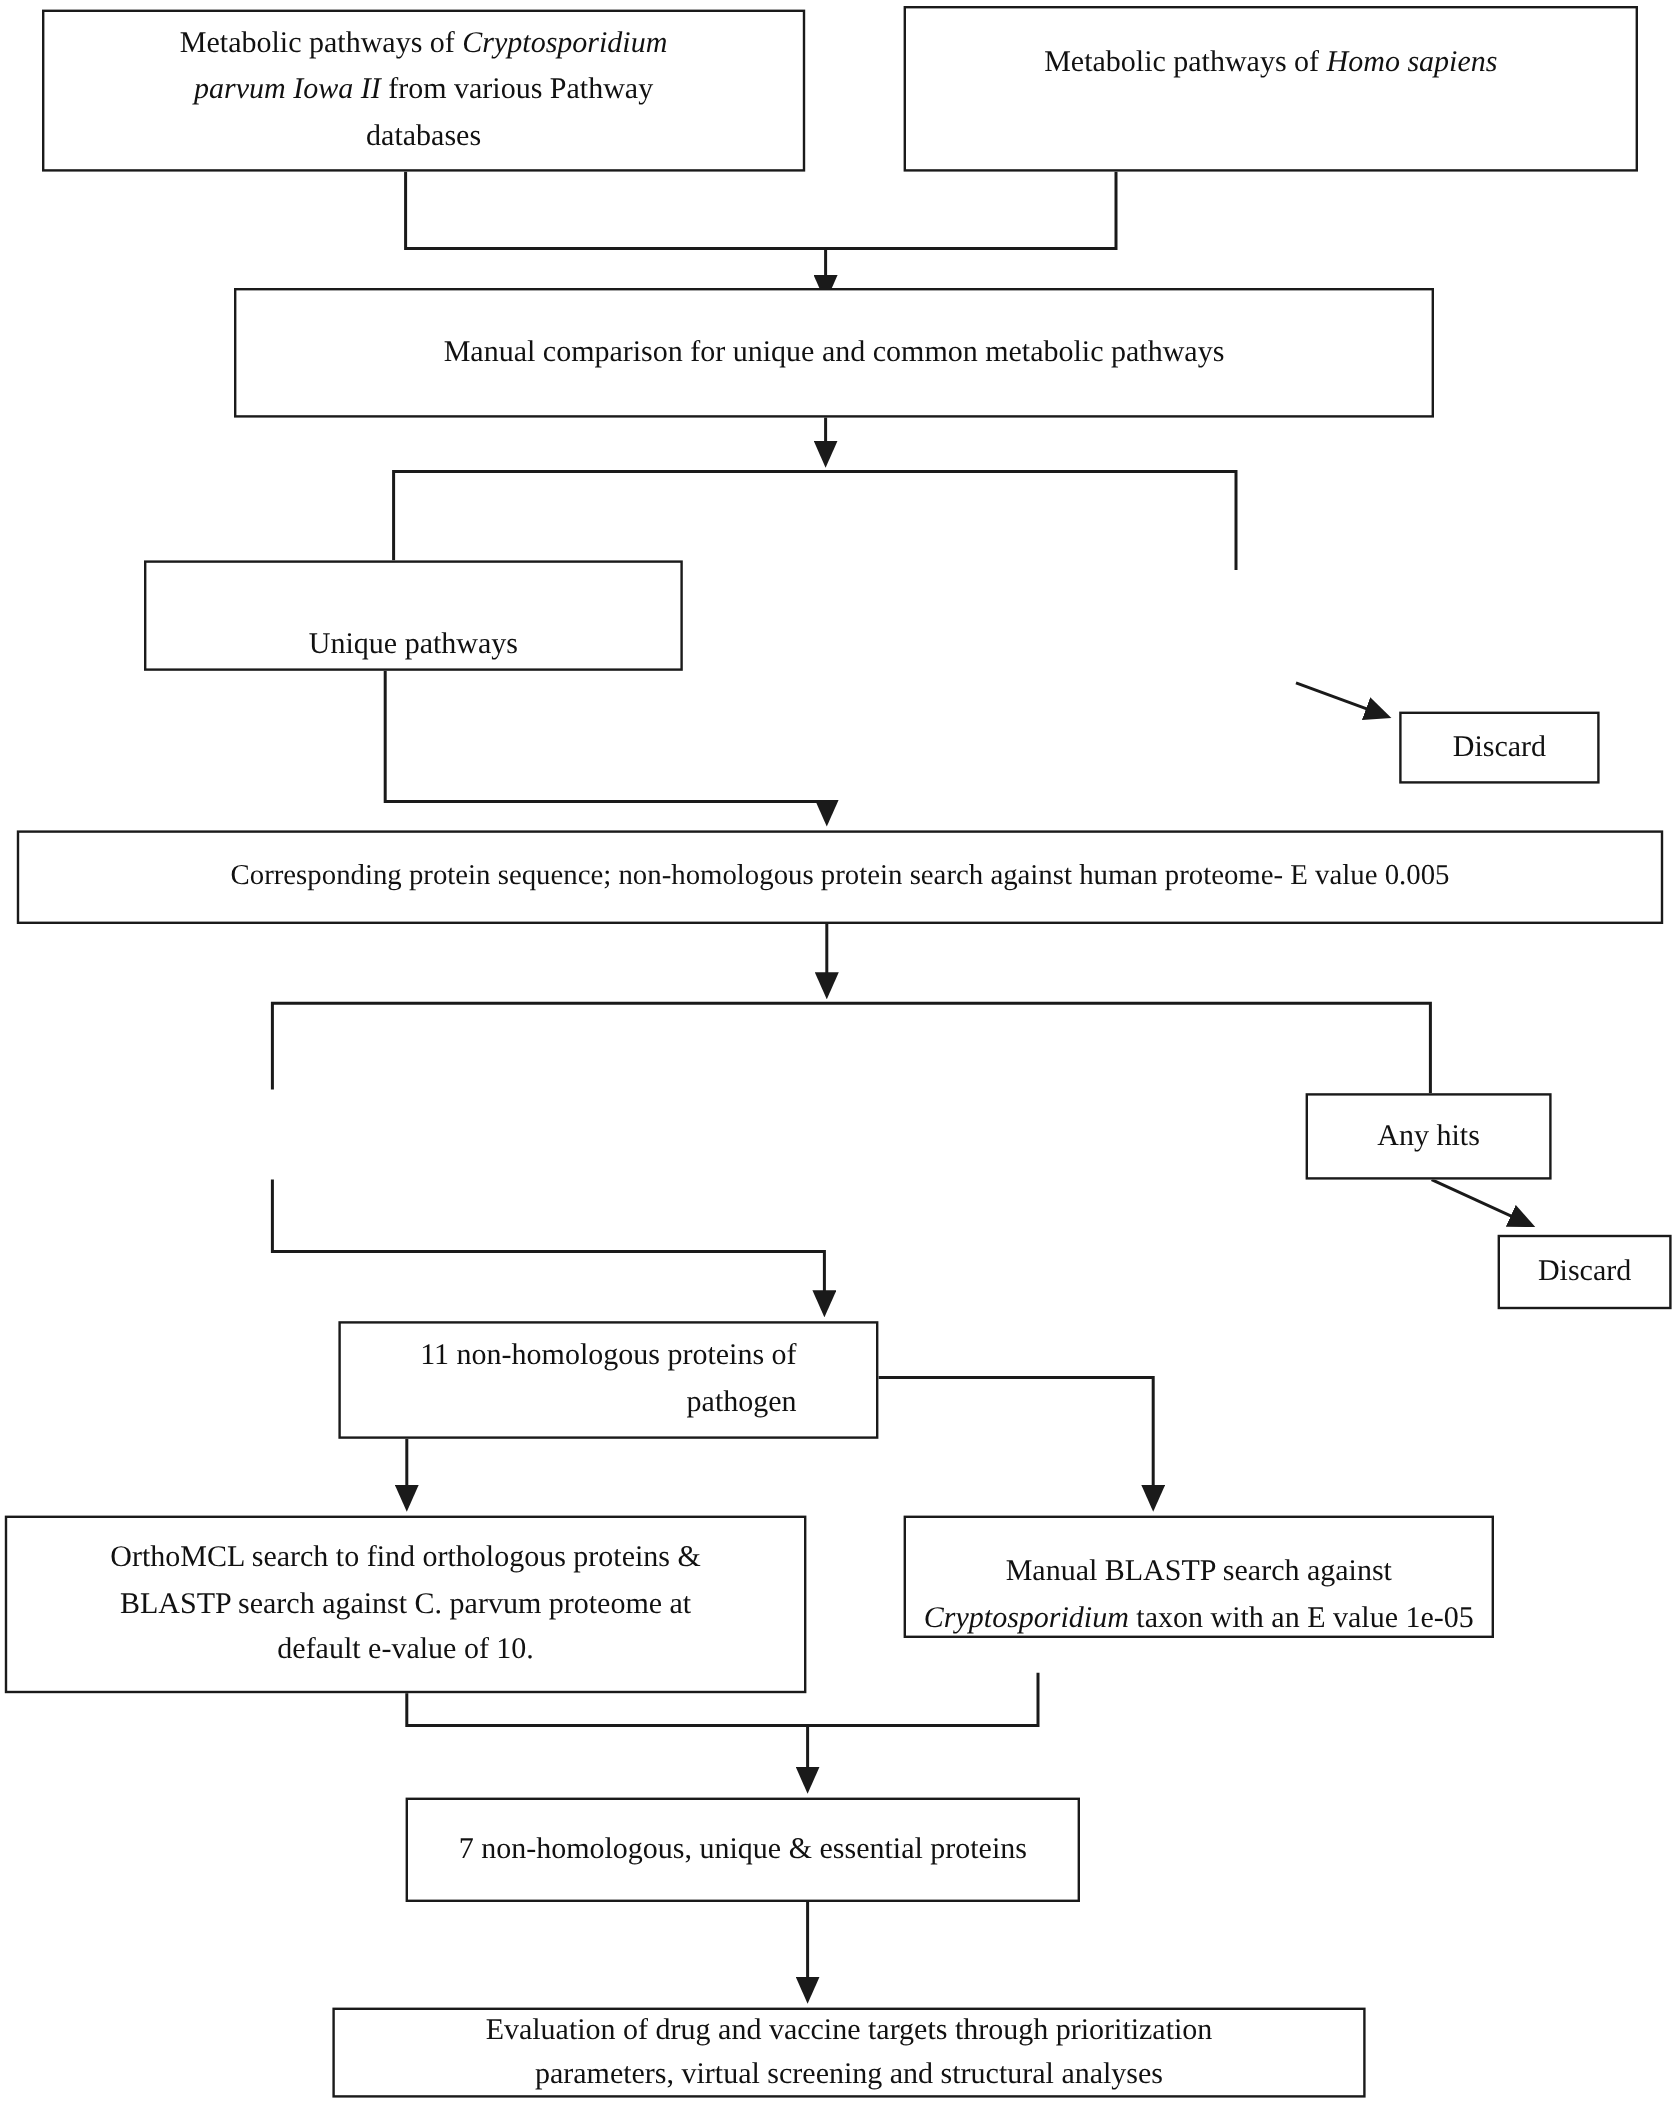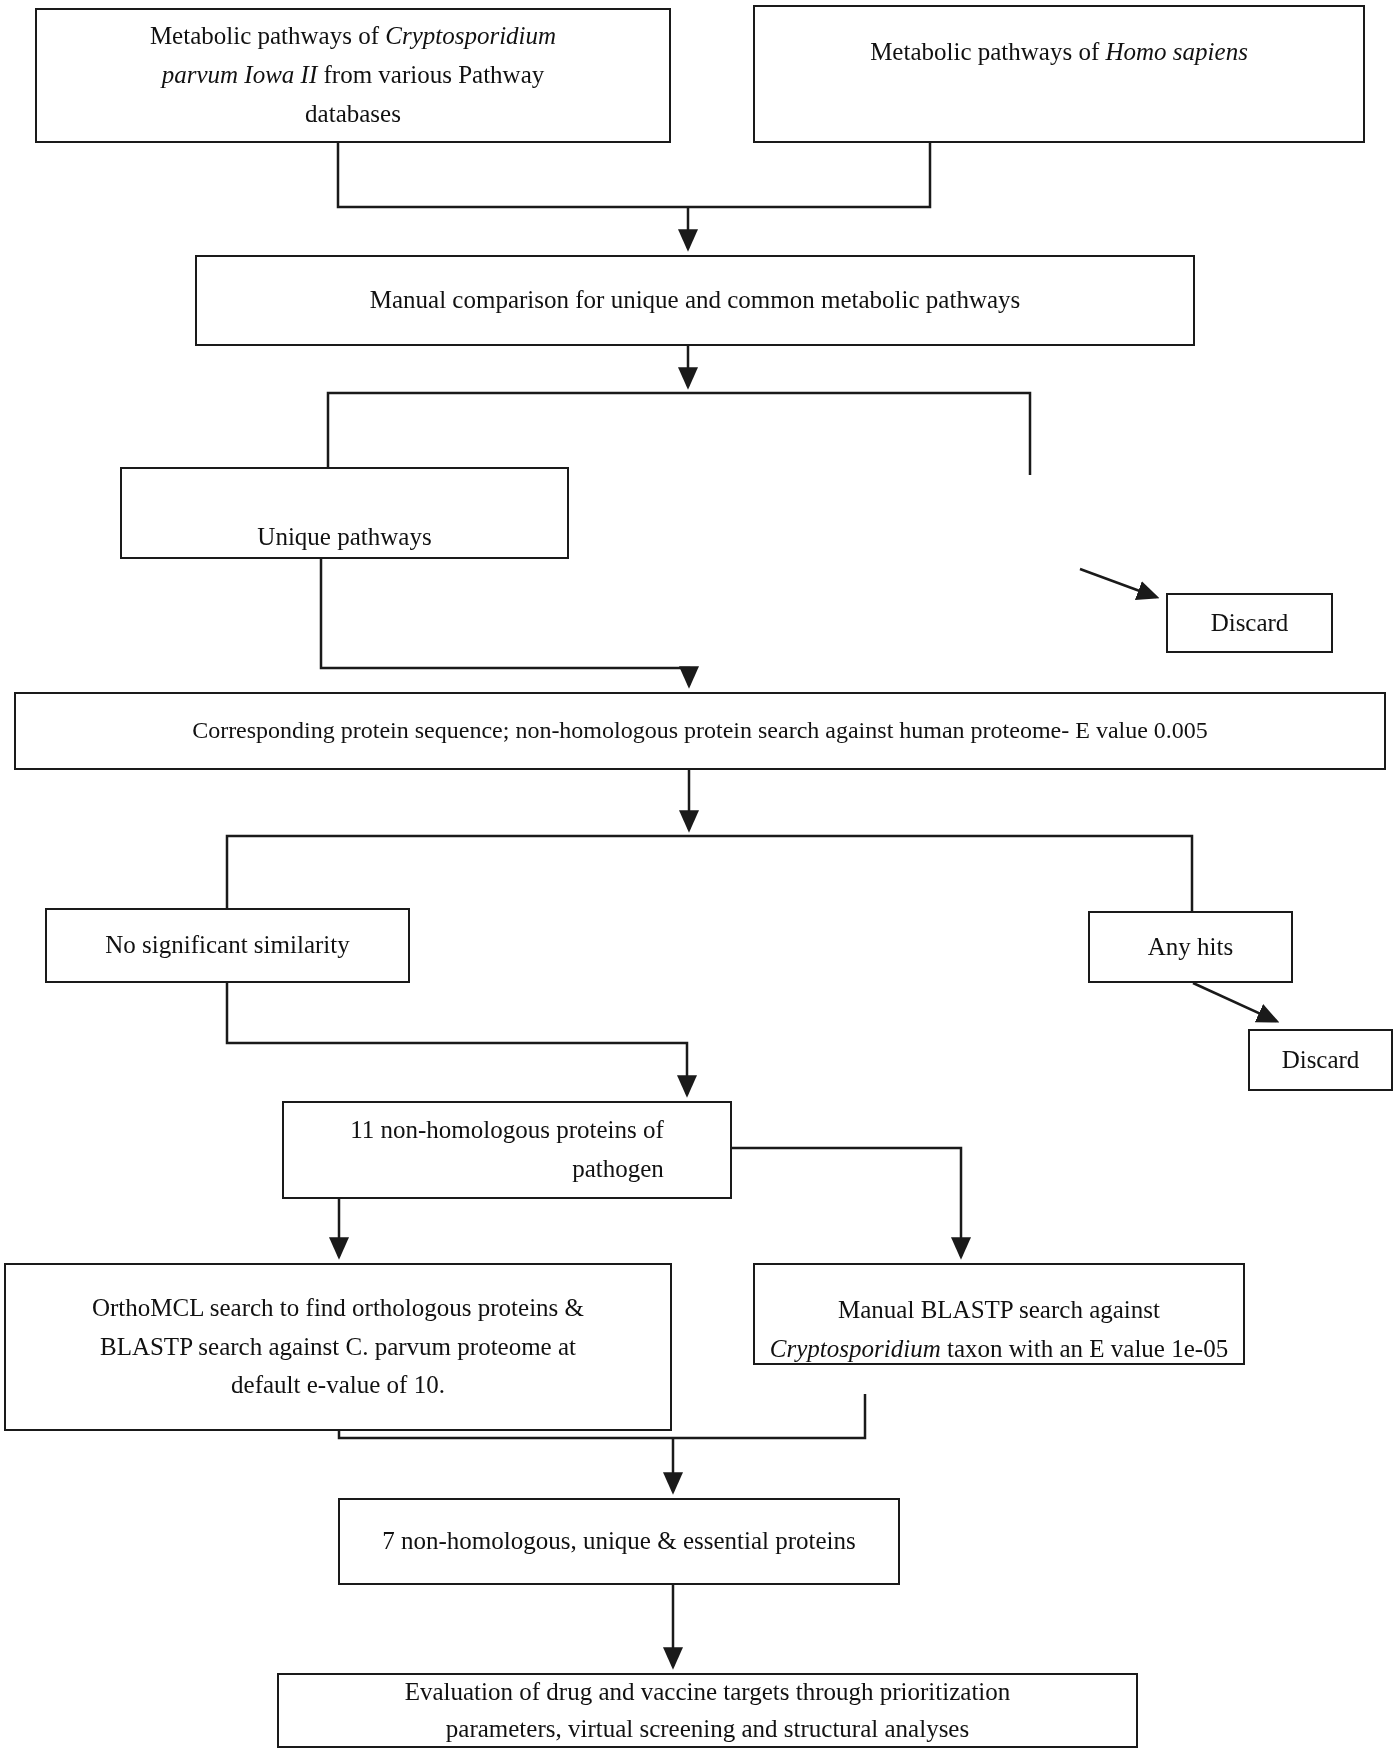--- a/index.html
+++ b/index.html
@@ -20,30 +20,30 @@
     display:flex;align-items:center;justify-content:center;
     text-align:center;
     font-size:25px;line-height:1.55;
     padding:0 14px;
   }
   .node em{font-style:italic;}
   .top-align{align-items:flex-start;}
   .nudge-up{align-items:flex-end;}
   #node-a{left:35px;top:8px;width:636px;height:135px;padding:0 46px;}
   #node-b{left:753px;top:5px;width:612px;height:138px;padding-top:26px;}
-  #node-c{left:195px;top:255px;width:1000px;height:91px;}
+  #node-c{left:195px;top:240px;width:1000px;height:108px;}
   #node-d{left:120px;top:467px;width:449px;height:92px;padding-top:20px;}
   #node-e{left:713px;top:475px;width:559px;height:94px;padding-top:20px;}
   #node-f{left:1166px;top:593px;width:167px;height:60px;}
   #node-g{left:14px;top:692px;width:1372px;height:78px;font-size:24px;}
   #node-h{left:45px;top:908px;width:365px;height:75px;}
   #node-i{left:1088px;top:911px;width:205px;height:72px;}
   #node-j{left:1248px;top:1029px;width:145px;height:62px;}
   #node-k{left:282px;top:1101px;width:450px;height:98px;text-align:right;}
-  #node-l{left:4px;top:1263px;width:668px;height:168px;}
+  #node-l{left:4px;top:1263px;width:668px;height:148px;}
   #node-m{left:753px;top:1263px;width:492px;height:102px;padding-top:26px;}
   #node-n{left:338px;top:1498px;width:562px;height:87px;}
   #node-o{left:229px;top:1673px;width:861px;height:75px;line-height:1.45;margin-left:48px;}
 </style>
 </head>
 <body>
 
 <div id="canvas">
 
   <svg id="wires" viewBox="0 0 1400 1752" xmlns="http://www.w3.org/2000/svg">
@@ -95,23 +95,20 @@
 
 
   <div class="node" id="node-f">
     <div>Discard</div>
   </div>
 
   <div class="node" id="node-g">
     <div>Corresponding protein sequence; non-homologous protein search against human proteome- E value 0.005</div>
   </div>
 
-  <div class="node" id="node-h">
-    <div>No significant similarity</div>
-  </div>
 
   <div class="node" id="node-i">
     <div>Any hits</div>
   </div>
 
   <div class="node" id="node-j">
     <div>Discard</div>
   </div>
 
   <div class="node" id="node-k">

